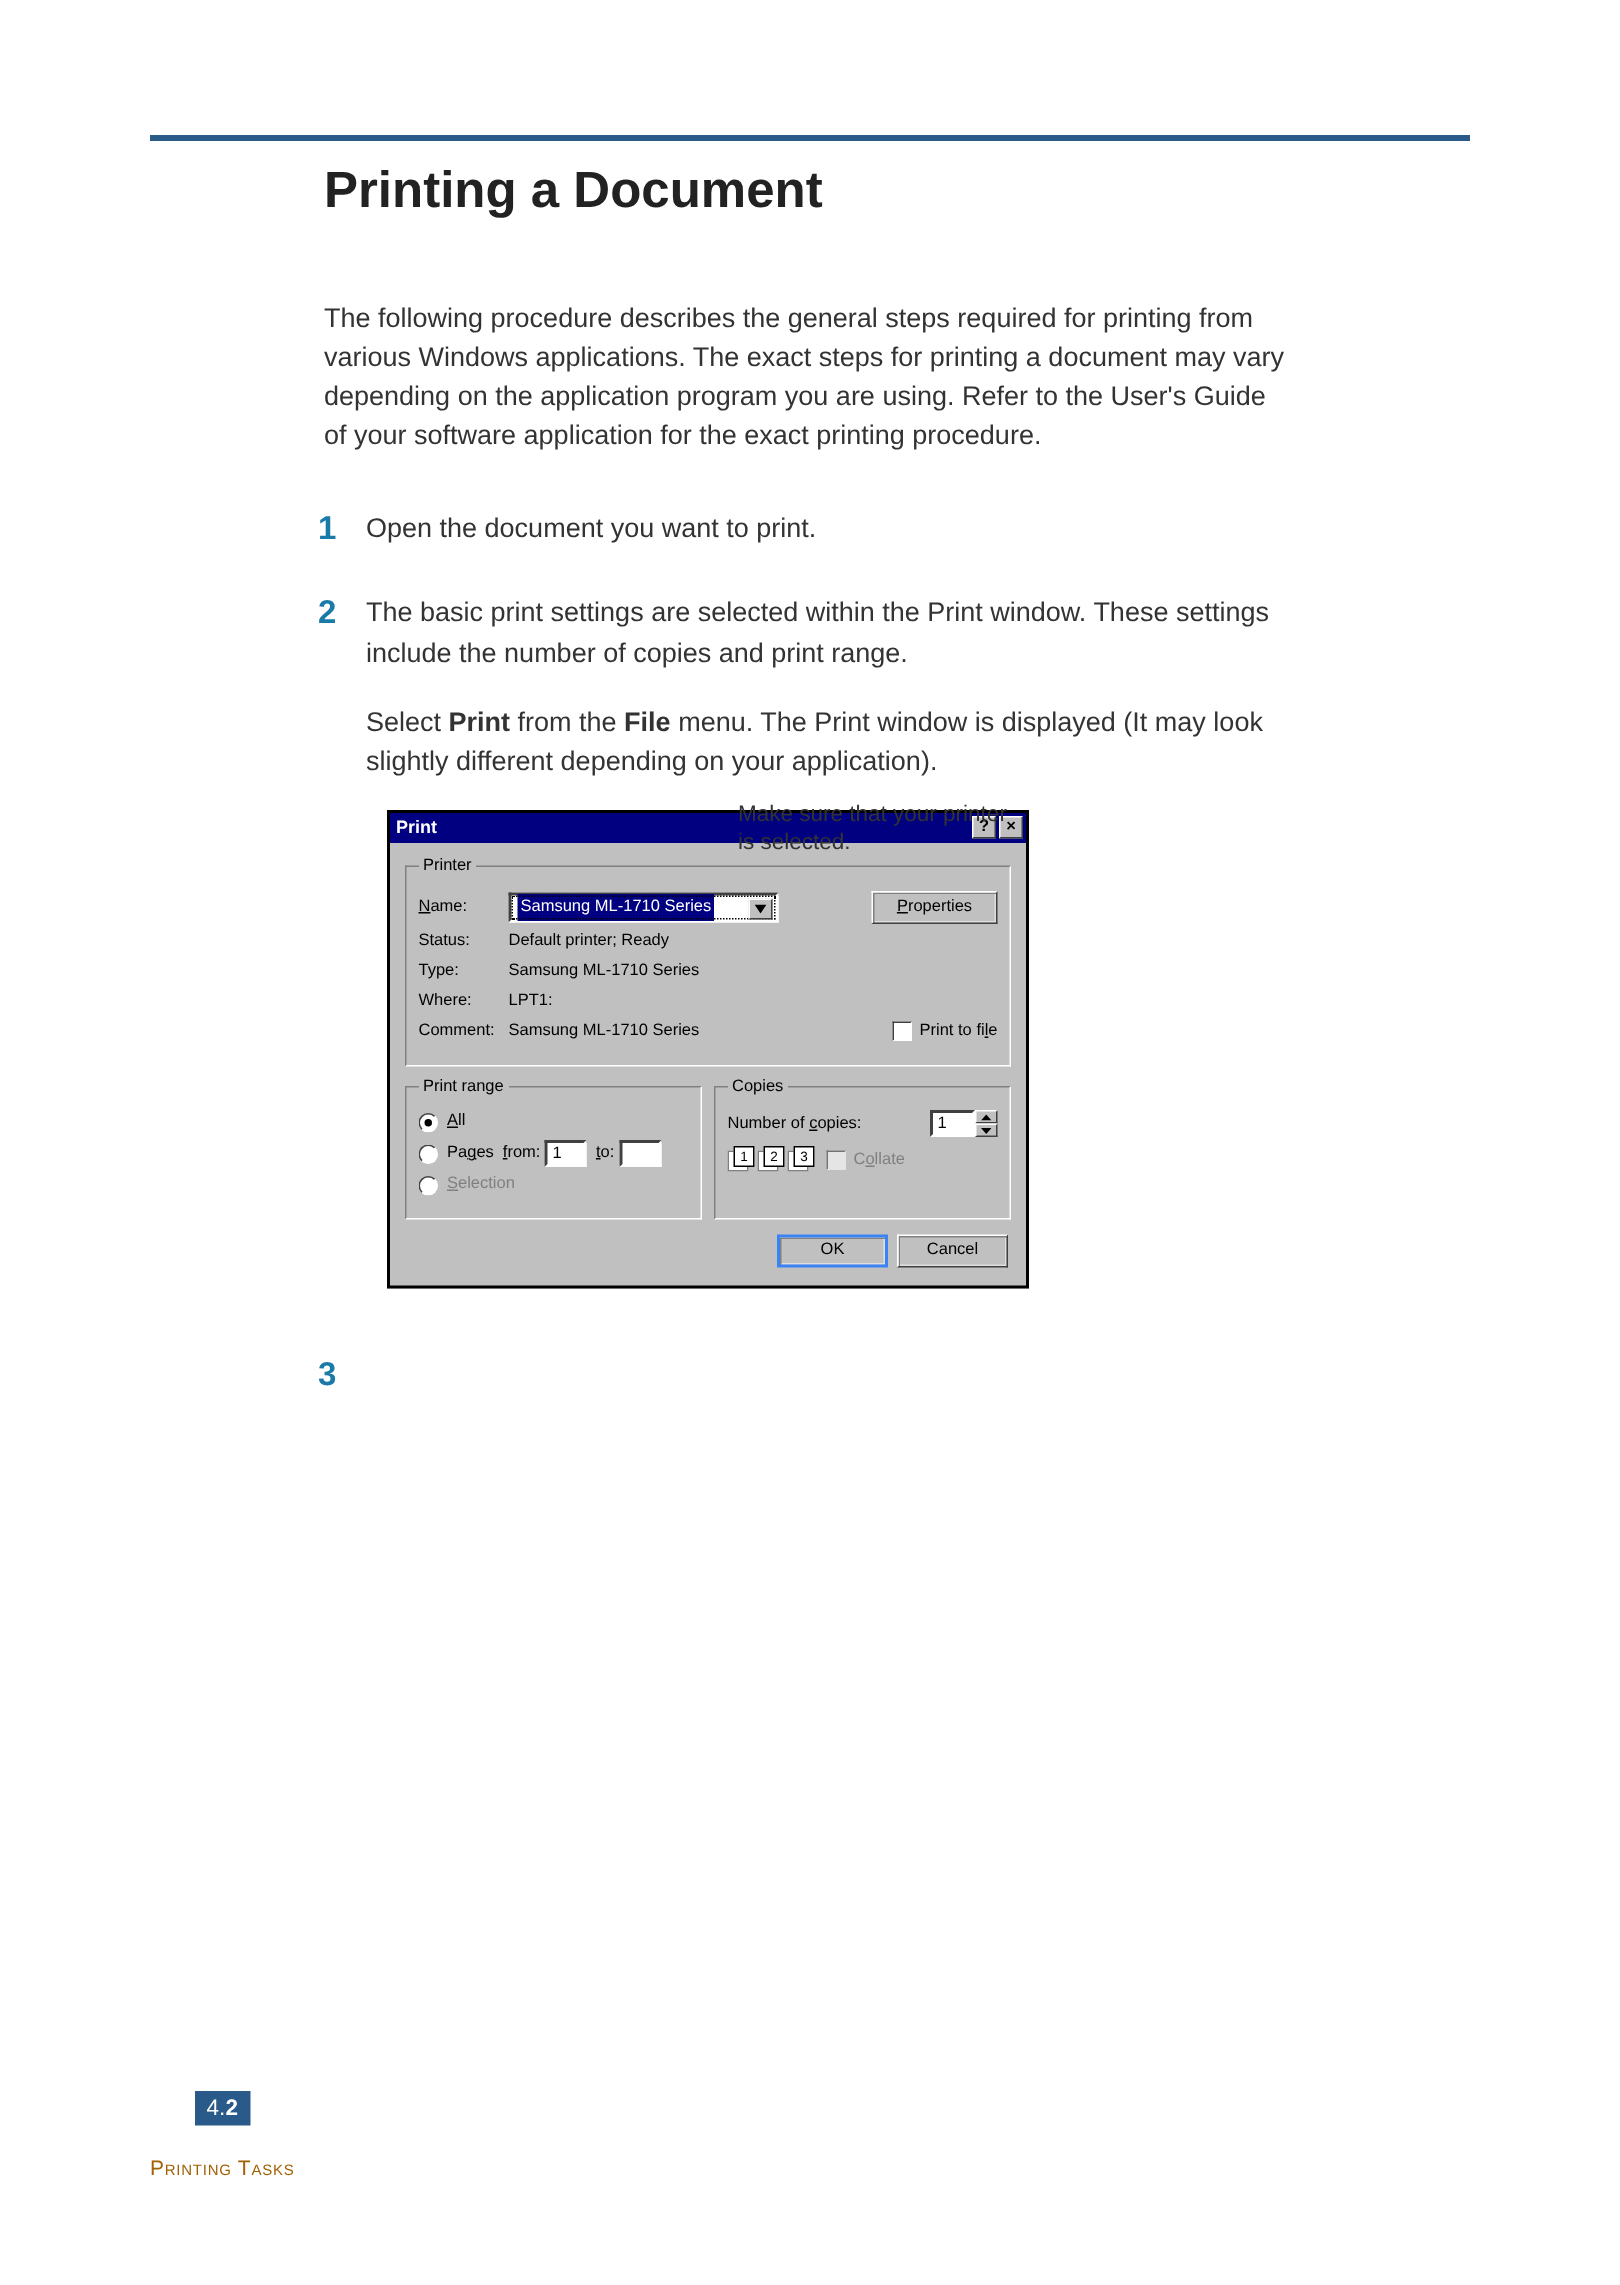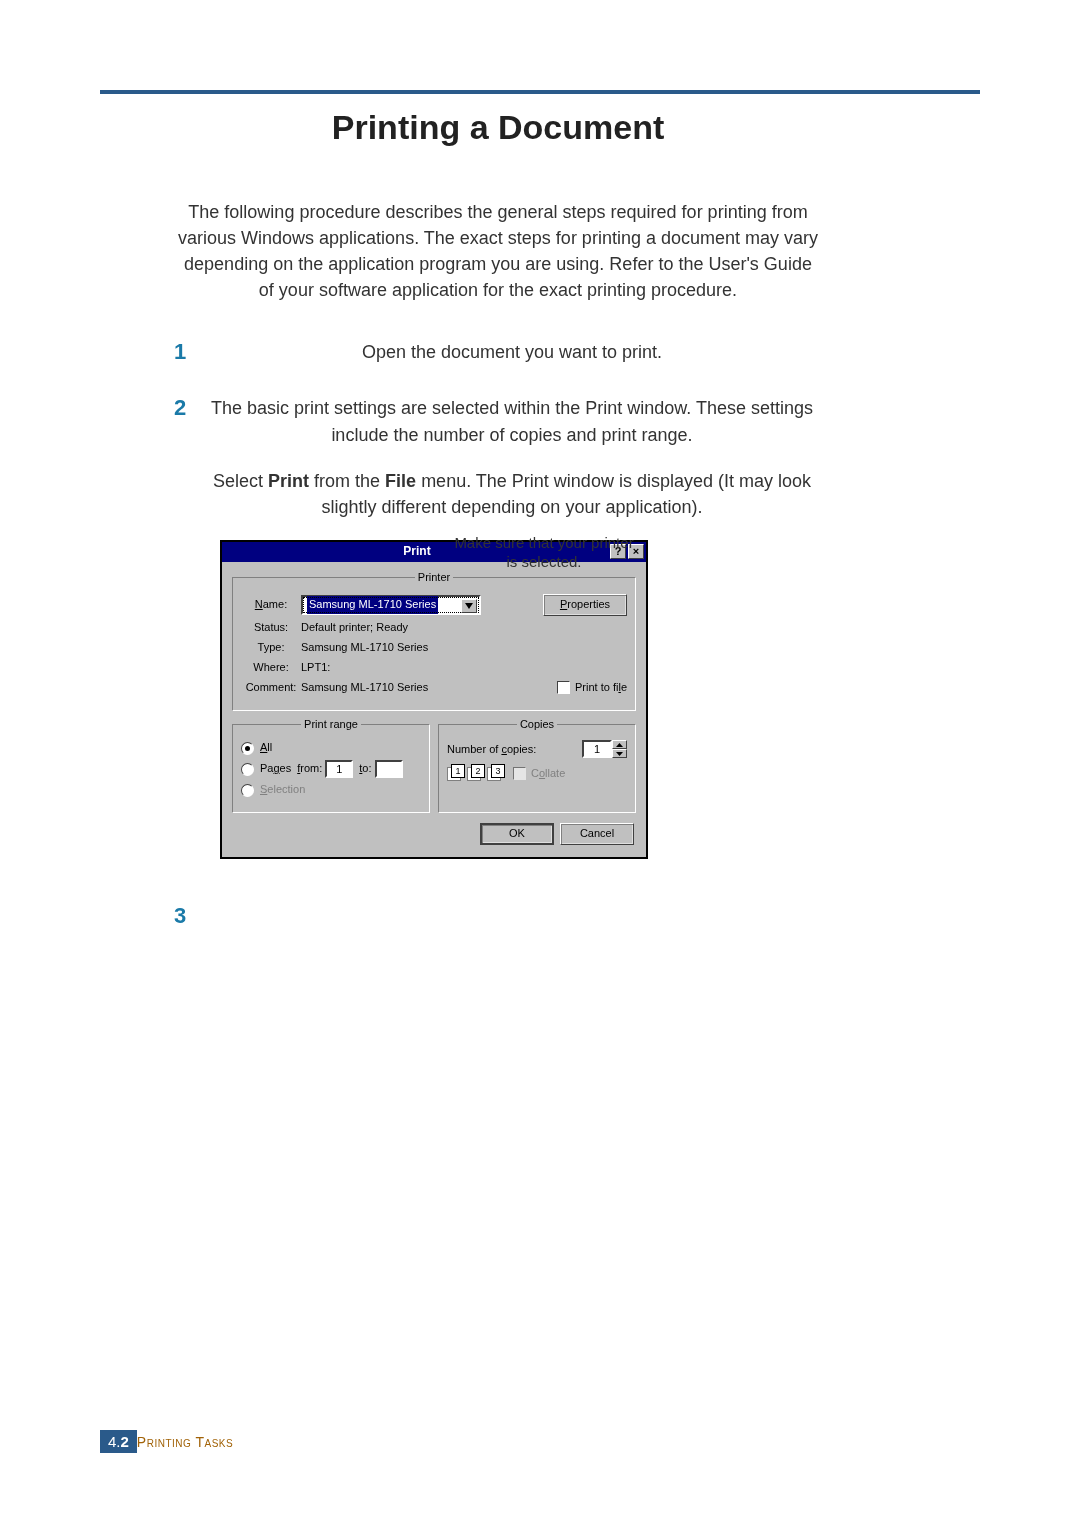--- a/index.html
+++ b/index.html
@@ -16,23 +16,22 @@
   }
   .header-rule {
     height: 4px;
     background: #2a5a8a;
     margin-left: 0;
     margin-right: 0;
     width: 100%;
     margin-bottom: 14px;
   }
   .content-col {
-    margin-left: 78px;
+    margin-left: 116px;
     width: 640px;
-    text-align: center;
   }
   h1.section-title {
     font-size: 34px;
     font-weight: bold;
     color: #222;
     margin-bottom: 52px;
     font-family: Verdana, Geneva, sans-serif;
   }
   p.intro {
     font-size: 18px;
@@ -201,30 +200,31 @@
   .two-col fieldset{ flex:1; }
   .collate-icons { display:inline-flex; gap:2px; margin-right:8px; align-items:flex-end;}
   .cic {
     position:relative; width:18px; height:18px;
   }
   .cic .back{position:absolute;left:0;top:3px;width:14px;height:14px;border:1px solid #808080;background:#fff;}
   .cic .front{position:absolute;left:4px;top:0;width:14px;height:14px;border:1px solid #000;background:#fff;display:flex;align-items:center;justify-content:center;font-size:9px;}
   .disabled { color:#808080; }
   .dlg-footer { display:flex; justify-content:flex-end; gap:6px; padding: 4px 2px 2px 2px;}
   .dlg-footer .btn3d { width: 74px; }
-  .dlg-footer .btn3d.default { border: 2px solid #404040; }
+  .dlg-footer .btn3d.default { border: 2px solid #3b82f6; }
 
   
   .page-footer {
     position: absolute;
     left: 100px;
     bottom: 70px;
     display: flex;
     align-items: center;
-    gap: 0;
+    gap: 20px;
+    flex-direction: column;
   }
   .pf-badge {
     background: #2a5a8a;
     color: #fff;
     padding: 3px 8px;
     font-size: 15px;
     font-weight: bold;
     font-family: Verdana, sans-serif;
   }
   .pf-badge .lt { font-weight: normal; }

